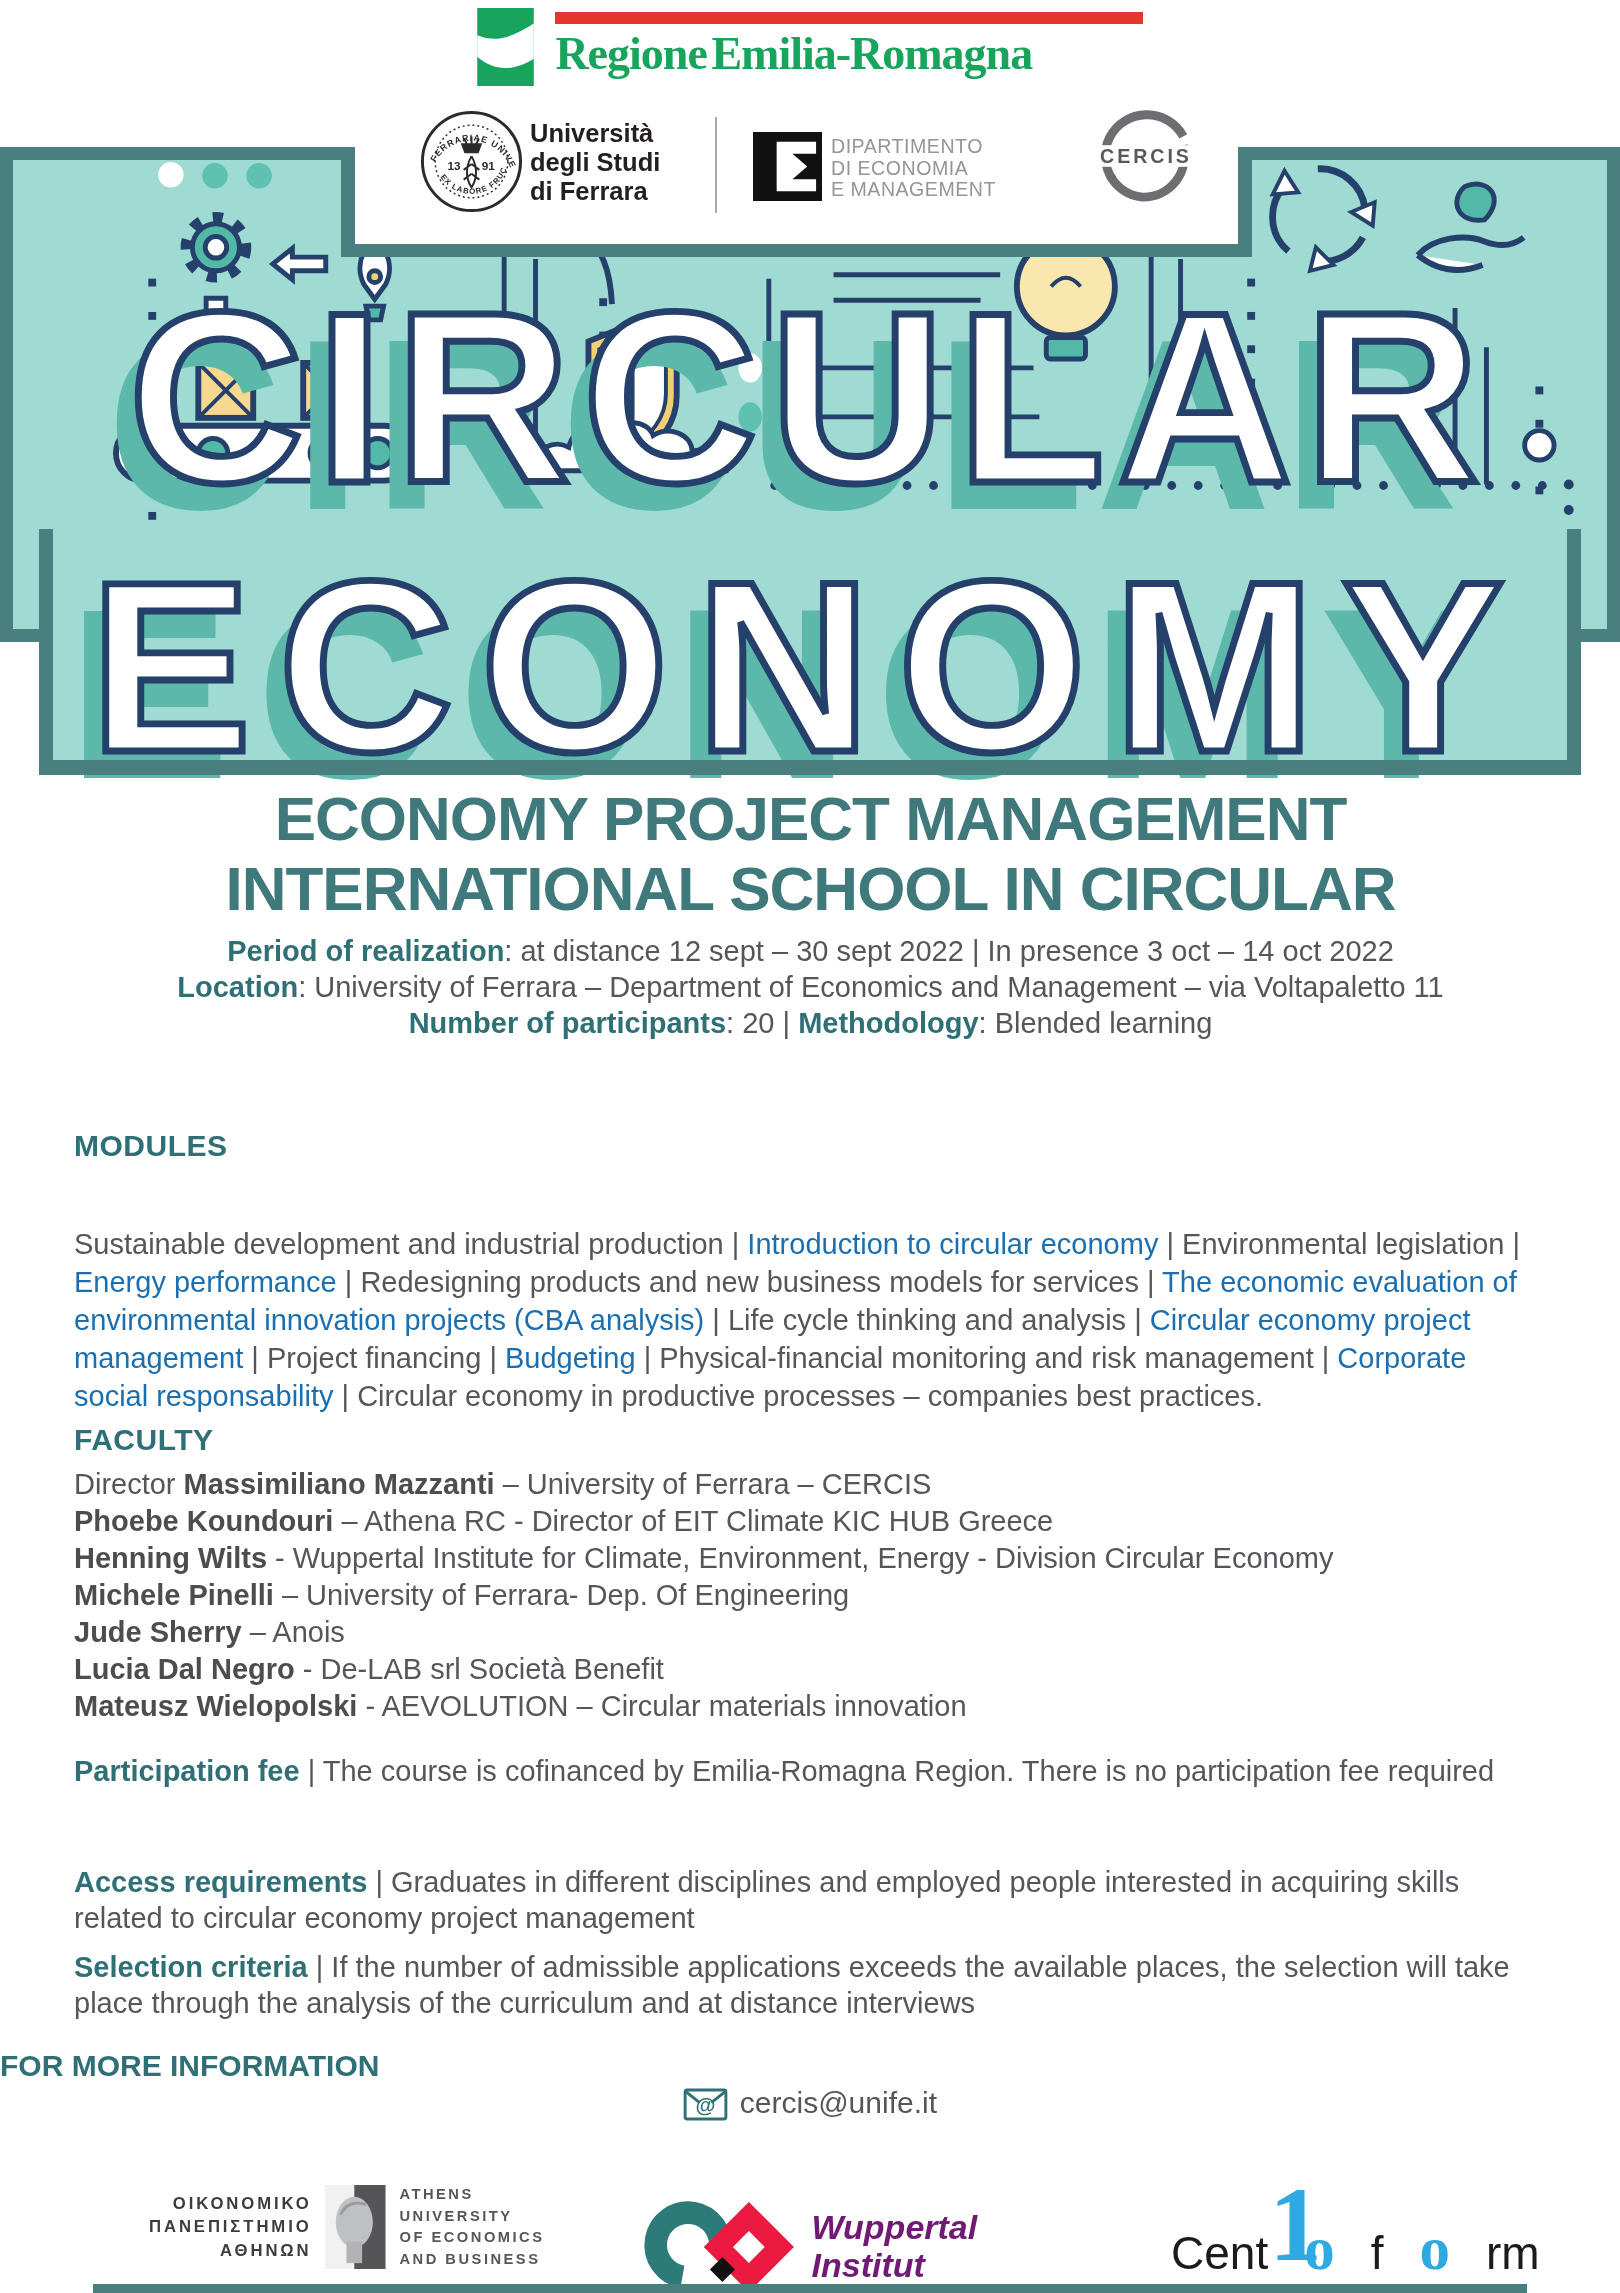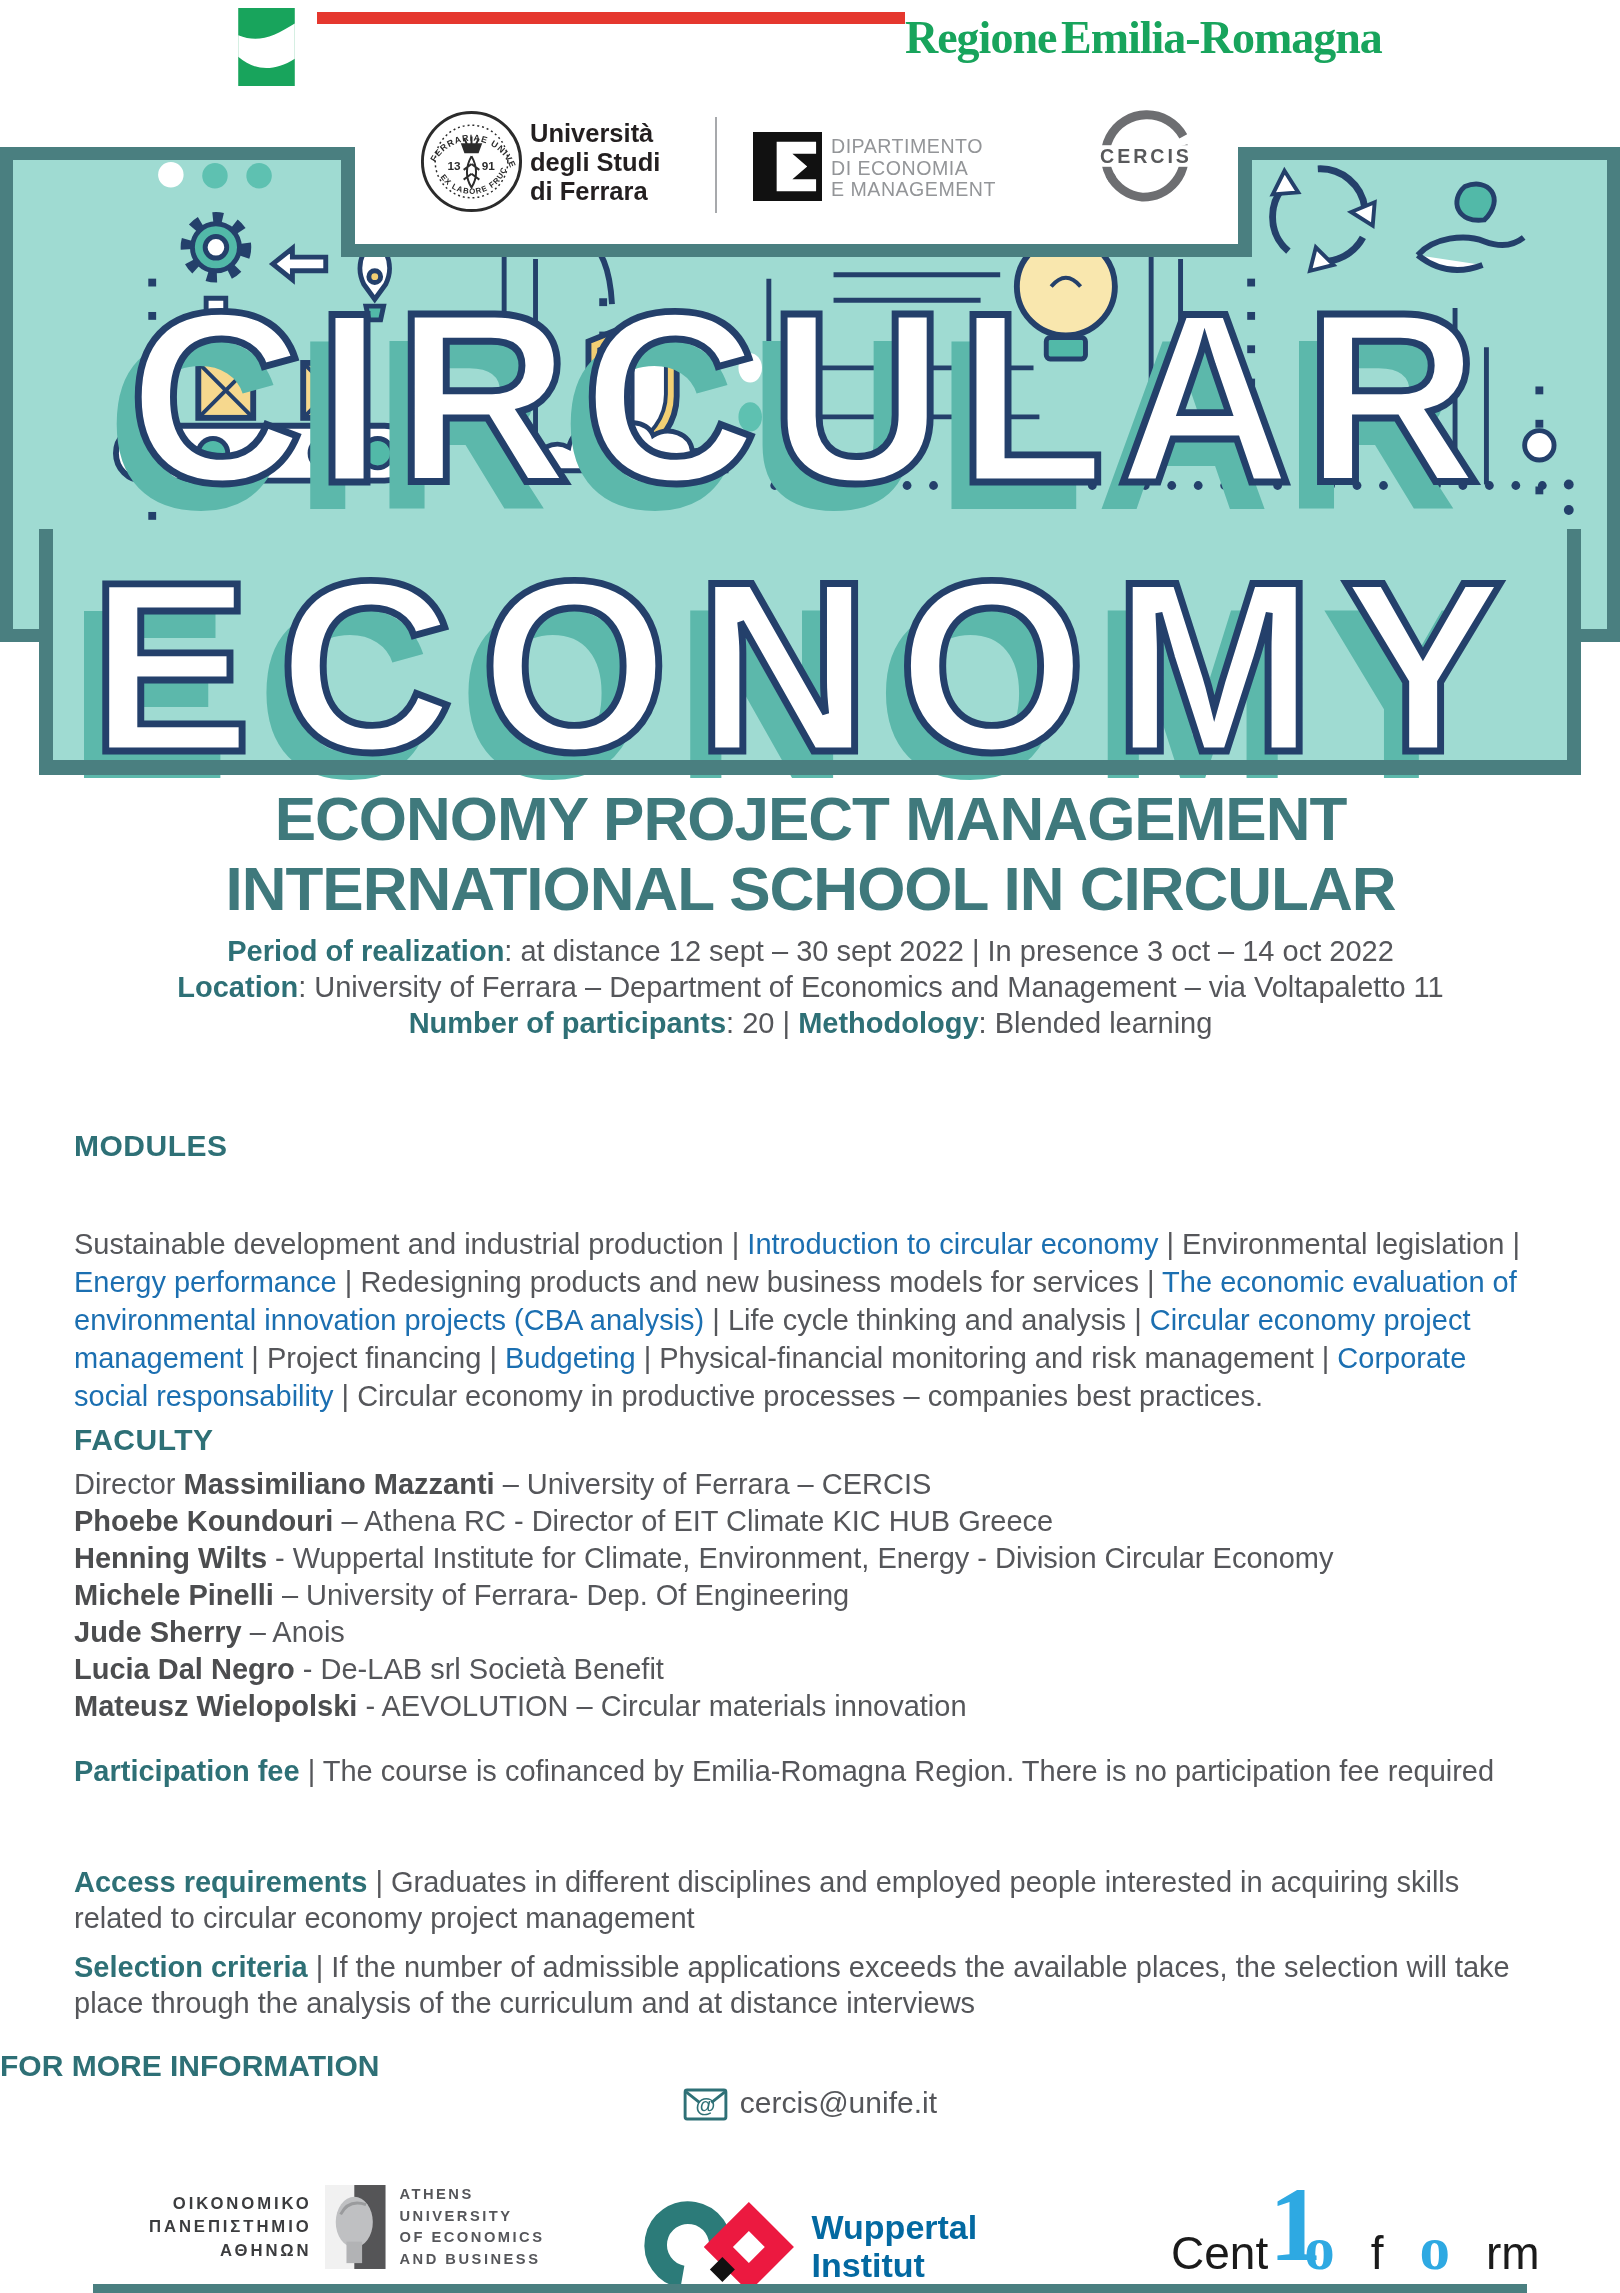--- a/index.html
+++ b/index.html
@@ -3,21 +3,21 @@
 <meta charset="utf-8">
 <style>
   html,body{margin:0;padding:0;background:#ffffff;}
   #page{position:relative;width:1620px;height:2294px;background:#fff;overflow:hidden;
         font-family:"Liberation Sans",sans-serif;color:#55565a;}
 
   
   #regione{position:absolute;top:7.8px;left:0;width:1620px;display:flex;justify-content:center;}
   #regione .rg-inner{display:flex;align-items:flex-start;}
   #regione .rg-square{width:57px;height:78px;margin-right:9.8px;}
-  #regione .rg-right{display:flex;flex-direction:row;margin-left:12px;}
+  #regione .rg-right{display:flex;flex-direction:column;margin-left:12px;}
   #regione .rg-redbar{height:12.7px;width:588px;background:#e5372e;margin-top:3.9px;}
   #regione .rg-text{font-family:"Liberation Serif",serif;font-weight:700;font-size:46px;
                     color:#18a45c;line-height:59px;word-spacing:-5.9px;letter-spacing:-1px;}
 
   
   #banner{position:absolute;left:0;top:147px;width:1620px;height:495px;background:#9fdbd2;
           border:13.7px solid #4a7f80;box-sizing:border-box;z-index:1;}
   #banner-ext{position:absolute;left:53px;top:615px;width:1514px;height:160px;background:#9fdbd2;z-index:1;}
   #illus{position:absolute;left:13.7px;top:161px;width:1593px;height:599px;z-index:2;}
   .bigline{position:absolute;left:0;width:1620px;text-align:center;z-index:3;
@@ -67,21 +67,21 @@
   #email-row{position:absolute;top:2086px;left:0;width:1620px;text-align:center;font-size:30px;
              color:#55565a;}
   #email-row svg{vertical-align:-7.8px;margin-right:11.8px;}
 
   
   #aueb{position:absolute;left:149px;top:2184px;width:443px;display:flex;align-items:center;
         justify-content:center;gap:13.7px;padding-bottom:19.6px;border-bottom:1px solid #c9c9c9;}
   #aueb .gr{ text-align:right;font-weight:700;color:#3b3c3e;font-size:16.7px;line-height:23.5px;letter-spacing:2.9px;}
   #aueb .en{ text-align:left;font-weight:600;color:#55565a;font-size:14.7px;line-height:21.6px;letter-spacing:2.5px;}
   #wuppertal{position:absolute;left:637px;top:2194px;display:flex;align-items:center;gap:17.6px;}
-  #wuppertal .wt{font-weight:700;color:#0369a1;font-size:34px;line-height:38px;}
+  #wuppertal .wt{font-weight:700;color:#701a75;font-size:34px;line-height:38px;font-style:italic;}
   #centoform{position:absolute;left:1171px;top:2192px;width:392px;height:98px;}
   #centoform .row{position:absolute;left:0;top:21.6px;display:flex;align-items:baseline;z-index:1;gap:36px;}
   .cf-black{font-size:46px;color:#1b1b1b;letter-spacing:0;}
   .cf-blue-o{font-family:"Liberation Serif",serif;font-weight:700;font-size:61px;color:#2ea9e2;}
   #cf-one{position:absolute;left:98px;top:-19.6px;z-index:0;font-family:"Liberation Serif",serif;
           font-weight:700;font-size:106px;color:#2ea9e2;line-height:1;}
   #bottom-bar{position:absolute;left:93px;top:2284px;width:1434px;height:9.8px;background:#4a7f80;}
 </style>
 </head>
 <body>

